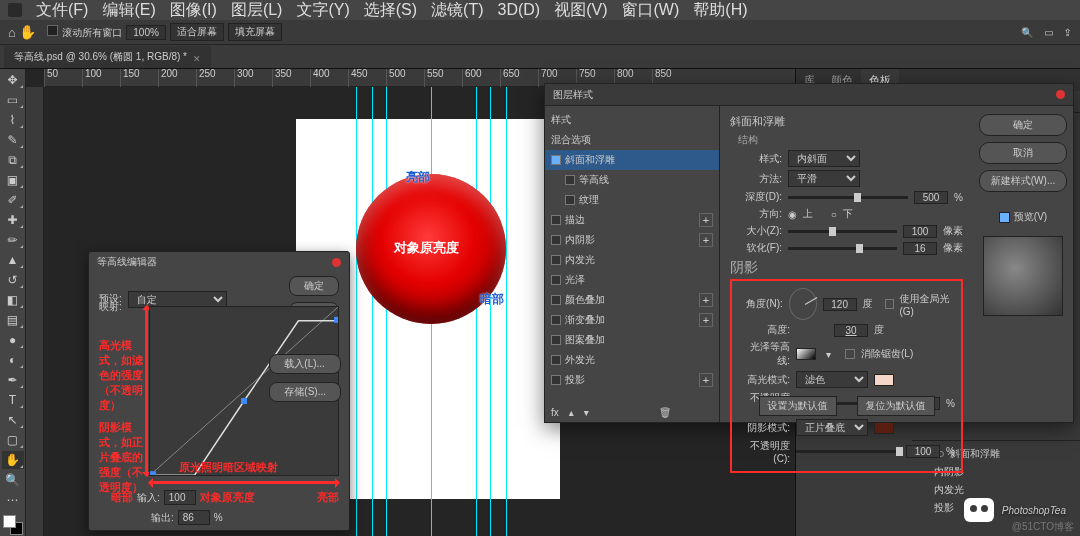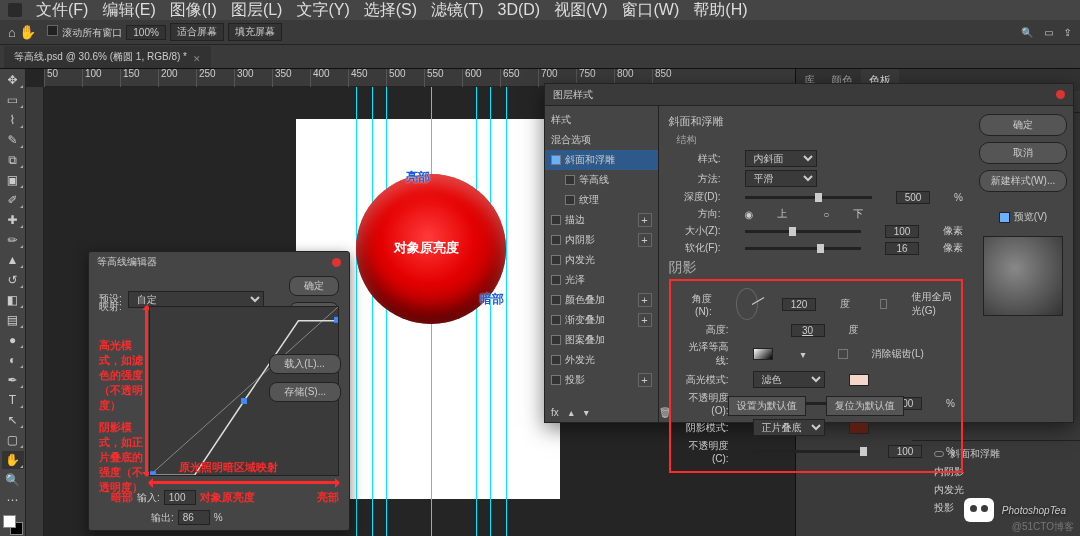--- a/index.html
+++ b/index.html
@@ -59,21 +59,21 @@
 .layerStyle .body{display:flex;height:calc(100% - 22px)}
 .layerStyle .col1{width:175px;border-right:1px solid #222;padding:4px 0;position:relative}
 .layerStyle .col1 .item{padding:3px 6px;display:flex;align-items:center;gap:4px;font-size:10px}
 .layerStyle .col1 .item .chk{width:10px;height:10px;border:1px solid #777;background:#333;flex:0 0 10px}
 .layerStyle .col1 .item .chk.on{background:#6ab0ff}
 .layerStyle .col1 .item.sel{background:#2d5a8a;color:#fff}
 .layerStyle .col1 .item .plus{margin-left:auto;width:14px;height:14px;border:1px solid #666;text-align:center;line-height:12px;font-size:11px}
 .layerStyle .col1 .btm{position:absolute;bottom:4px;left:6px;display:flex;gap:10px;color:#888}
 .layerStyle .col2{flex:1;padding:6px 10px;position:relative}
 .layerStyle .col2 .sect{font-size:11px;margin:2px 0 4px}
-.layerStyle .col2 .frow{display:flex;align-items:center;gap:24px;font-size:10px;margin:3px 0}
+.layerStyle .col2 .frow{display:flex;align-items:center;gap:6px;font-size:10px;margin:3px 0}
 .layerStyle .col2 .frow .lab{width:52px;text-align:right}
 .layerStyle .col2 .frow .sld{flex:1;height:3px;background:#222;position:relative}
 .layerStyle .col2 .frow .sld .knob{position:absolute;top:-3px;width:7px;height:9px;background:#ccc}
 .layerStyle .col2 .frow input{width:34px;background:#3a3a3a;border:1px solid #222;color:#ccc;font-size:10px;text-align:center}
 .layerStyle .col2 .frow select{background:#3a3a3a;border:1px solid #222;color:#ccc;font-size:10px;padding:1px 4px;width:72px}
 .layerStyle .col2 .redbox{border:2px solid #ff2a2a;padding:4px 6px;margin-top:2px}
 .layerStyle .col2 .angle{width:32px;height:32px;border:1px solid #666;border-radius:50%;position:relative;display:inline-block}
 .layerStyle .col2 .angle .nd{position:absolute;width:14px;height:1px;background:#ccc;top:15px;left:15px;transform-origin:left;transform:rotate(-30deg)}
 .layerStyle .col2 .swc{width:20px;height:12px;border:1px solid #222;display:inline-block}
 .layerStyle .col2 .btns{position:absolute;bottom:6px;left:0;right:0;display:flex;justify-content:center;gap:20px}
@@ -195,21 +195,21 @@
     <div class="ann white" style="top:170px;left:368px">对象原亮度</div>
     <div class="ann" style="top:222px;left:454px">暗部</div>
 
     <div class="curves">
       <div class="hdr">
           <span>等高线编辑器</span>
           <span class="dot"></span>
         </div>
       <div class="row">
           <span>预设:</span>
-          <select style="width:136px"><option>自定</option></select>
+          <select style="width:99px"><option>自定</option></select>
         <div style="margin-left:auto;display:flex;flex-direction:column;gap:2px">
           <div class="btn">确定</div>
           <div class="btn">取消</div>
         </div>
       </div>
       <div class="row" style="margin-top:-28px">
           <span>映射:</span>
         </div>
       <div class="arrow"></div>
       <div class="graph">

